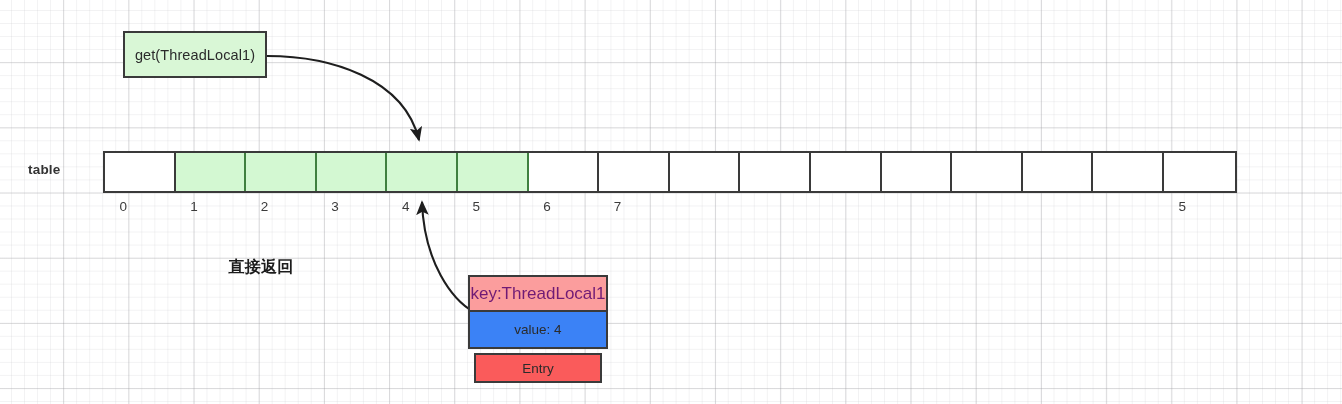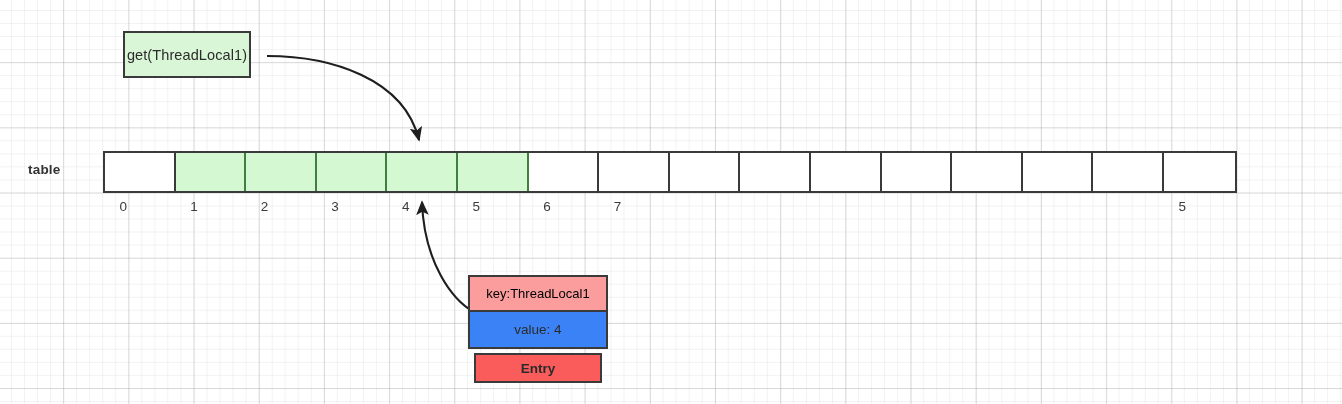--- a/index.html
+++ b/index.html
@@ -42,21 +42,21 @@
     height: 404px;
   }
 
   
   .abs { position: absolute; box-sizing: border-box; }
 
   
   #call-box {
     left: 123px;
     top: 31px;
-    width: 128px;
+    width: 144px;
     height: 47px;
     background: #d9f7d6;
     border: 2px solid #3a3a3a;
     display: flex;
     align-items: center;
     justify-content: center;
     font-size: 14.5px;
     color: #2b2b2b;
     letter-spacing: 0.1px;
   }
@@ -121,22 +121,22 @@
 
   
   #entry-key {
     left: 468px;
     top: 275px;
     width: 140px;
     height: 37px;
     background: #fb9d9d;
     border: 2px solid #3a3a3a;
     display: flex; align-items: center; justify-content: center;
-    font-size: 13px;
-    color: #000000;
+    font-size: 17px;
+    color: #701a75;
   }
   #entry-value {
     left: 468px;
     top: 312px;
     width: 140px;
     height: 37px;
     background: #3b82f6;
     border: 2px solid #3a3a3a;
     border-top: none;
     display: flex; align-items: center; justify-content: center;
@@ -146,21 +146,20 @@
   #entry-title {
     left: 474px;
     top: 353px;
     width: 128px;
     height: 30px;
     background: #fa5b5b;
     border: 2px solid #3a3a3a;
     display: flex; align-items: center; justify-content: center;
     font-size: 13.5px;
     color: #2b2b2b;
-    font-weight: bold;
   }
 </style>
 </head>
 <body>
 
 <div id="grid-bg"></div>
 
 <svg id="canvas" viewBox="0 0 1342 404" xmlns="http://www.w3.org/2000/svg">
   <defs>
     <marker id="arrowhead" markerWidth="9" markerHeight="9" refX="6.2" refY="3.2" orient="auto" markerUnits="strokeWidth">
@@ -204,20 +203,21 @@
     <div class="index-label" style="left: 146.5px;">2</div>
     <div class="index-label" style="left: 217.1px;">3</div>
     <div class="index-label" style="left: 287.7px;">4</div>
     <div class="index-label" style="left: 358.3px;">5</div>
     <div class="index-label" style="left: 428.9px;">6</div>
     <div class="index-label" style="left: 499.5px;">7</div>
     <div class="index-label" style="left: 1064.3px;">5</div>
   </div>
 
 <div class="abs" id="note">
+  <div>直接返回</div>
 </div>
 
 <div class="abs" id="entry-key">
   <span>key:ThreadLocal1</span>
 </div>
 <div class="abs" id="entry-value">
   <span>value: 4</span>
 </div>
 <div class="abs" id="entry-title">
   <span>Entry</span>

